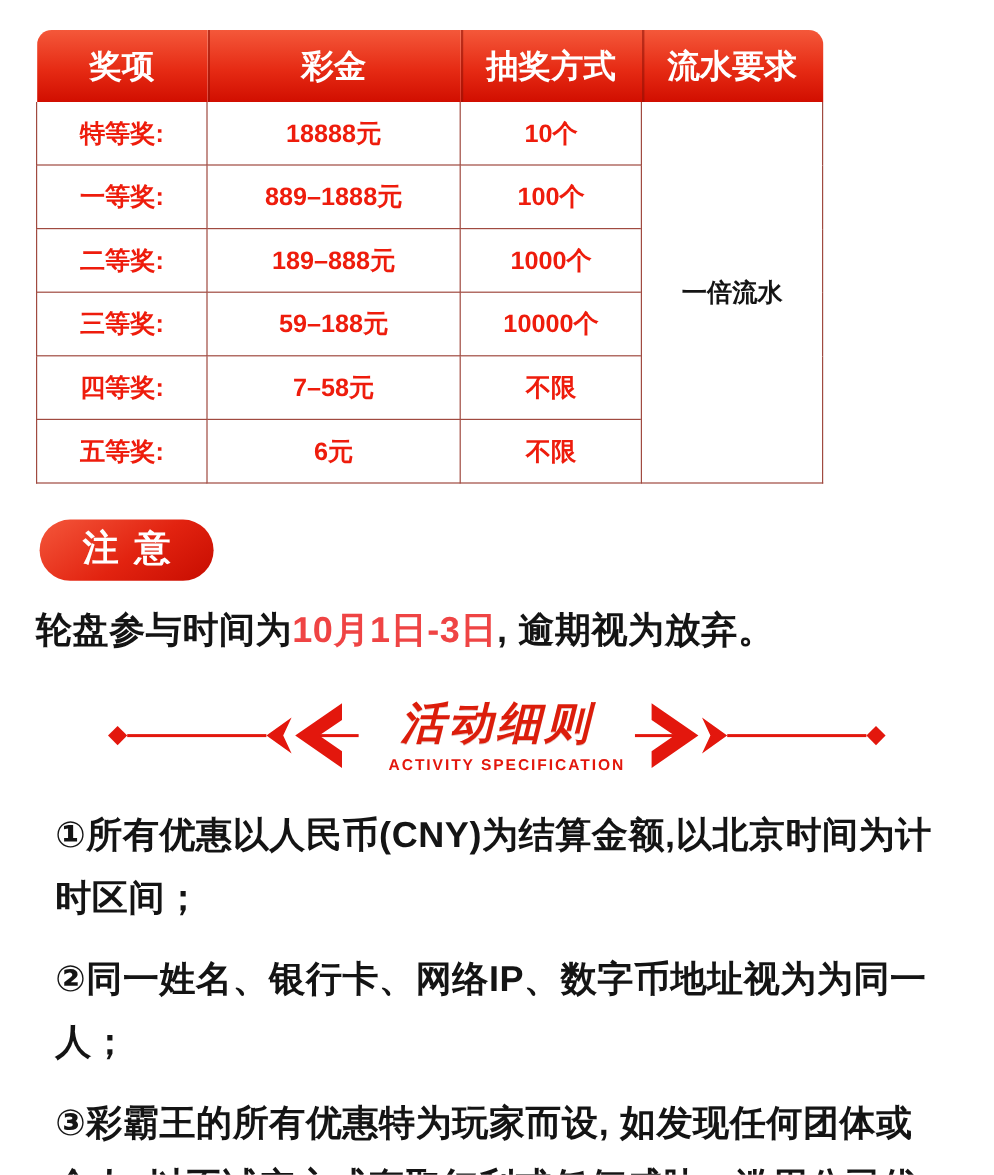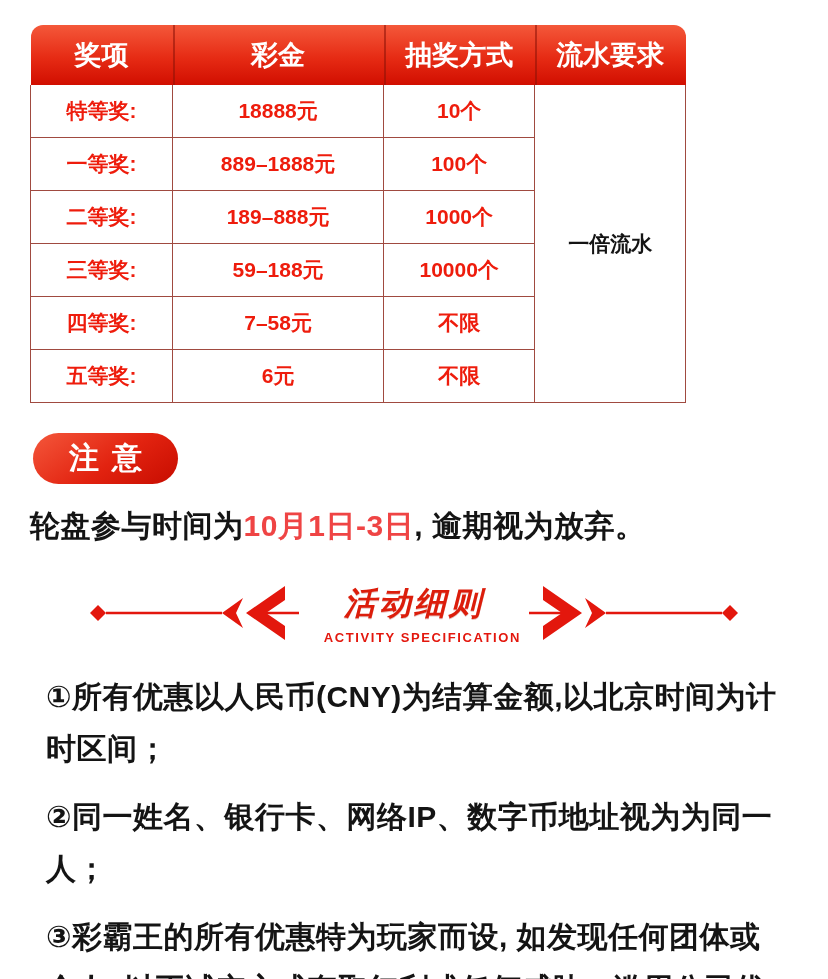--- a/index.html
+++ b/index.html
@@ -55,21 +55,21 @@
 
   
   .divider{
     margin:36px auto 0;width:740px;
     display:flex;align-items:center;justify-content:center;
   }
   .divider svg{flex:0 0 auto;display:block;}
   .divider .arrow-left{transform:scaleX(-1);}
   .titles{flex:0 0 auto;text-align:center;margin:0 8px;min-width:214px;}
   .title{
-    font-size:32px;font-weight:900;font-style:italic;
+    font-size:37px;font-weight:900;font-style:italic;
     letter-spacing:3px;color:#dc1d0b;line-height:46px;
     text-shadow:0 1px 0 rgba(150,10,0,.25);
   }
   .subtitle{
     margin-top:4px;font-size:13px;font-weight:bold;color:#e3170d;
     letter-spacing:1.6px;line-height:15px;text-align:right;
   }
 
   
   .rules{

